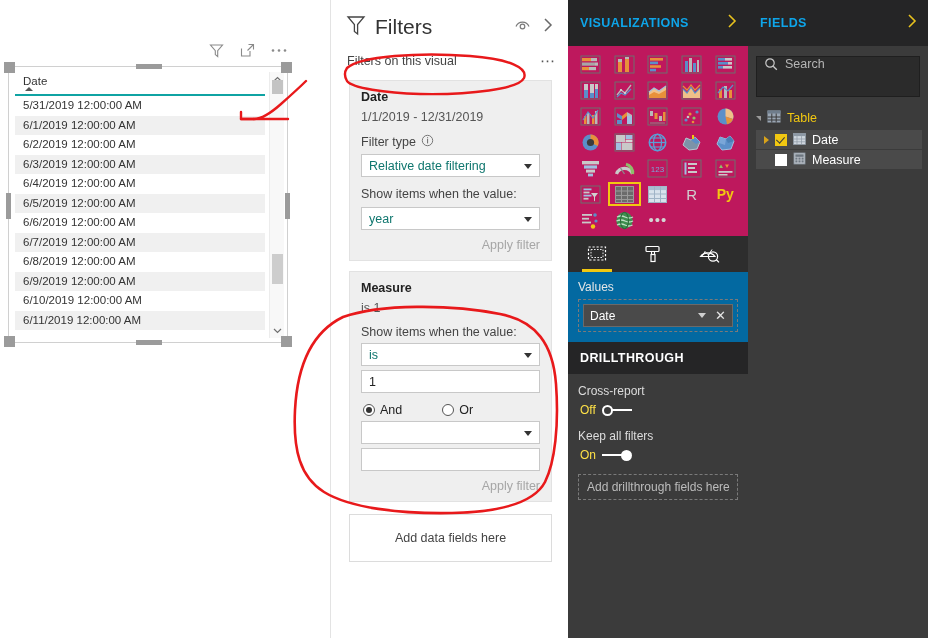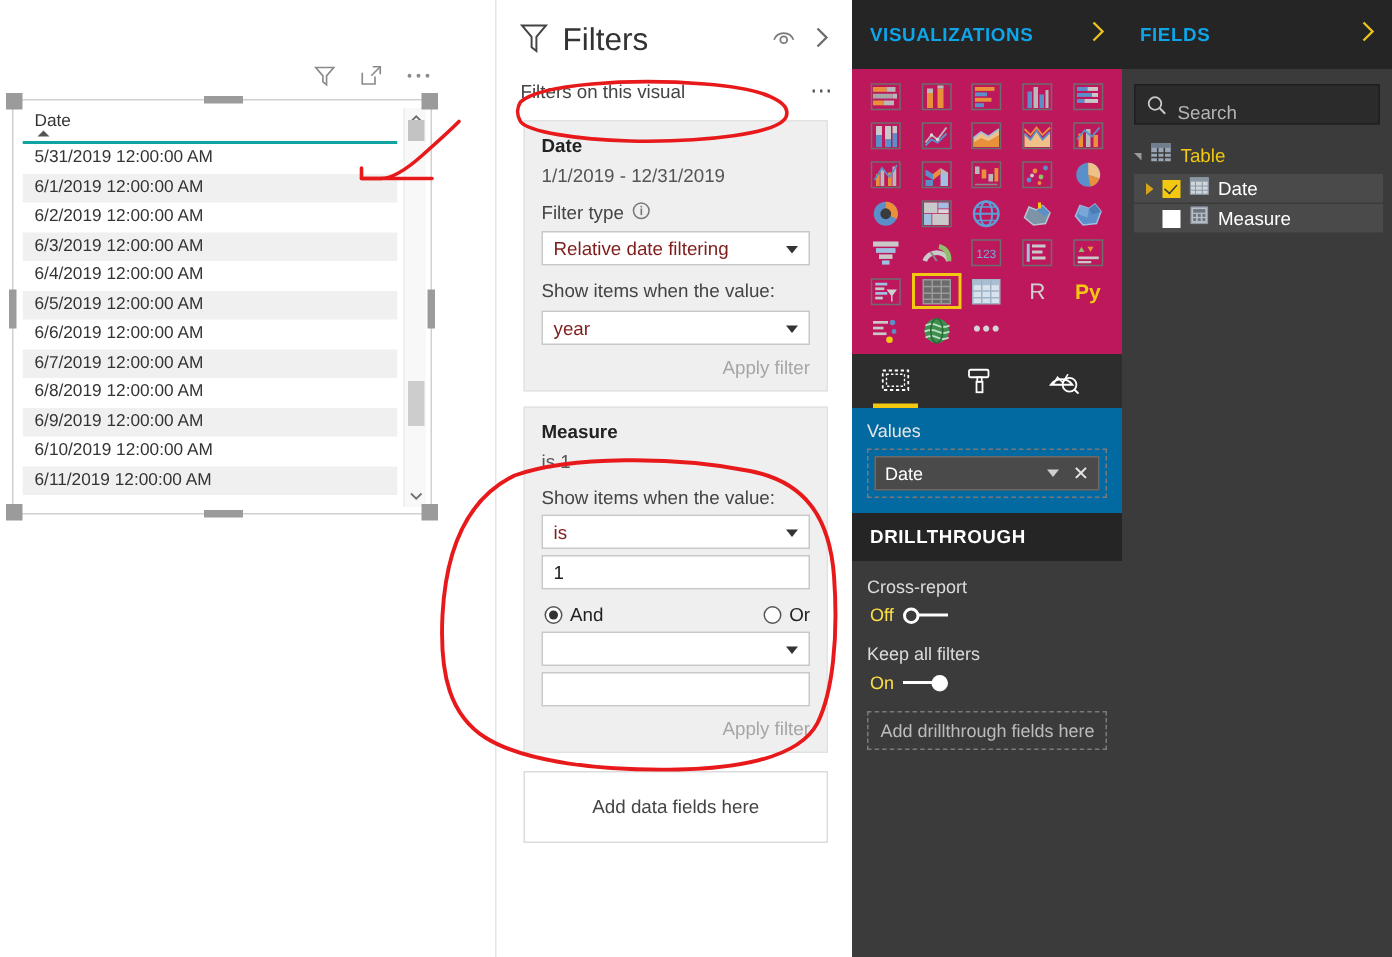--- a/index.html
+++ b/index.html
@@ -80,33 +80,33 @@
   .filter-card {
     margin: 6px 16px 0 18px; background: #efefef; border: 1px solid #e2e2e2;
     padding: 9px 11px 8px 11px;
   }
   .fc-title { font-size: 12.5px; font-weight: bold; color: #222; }
   .fc-sub { font-size: 12.5px; color: #555; margin-top: 6px; }
   .fc-label { font-size: 12.5px; color: #444; margin-top: 10px; display: flex; align-items: center; gap: 5px; }
   .fc-select {
     margin-top: 4px; height: 23px; background: #fff; border: 1px solid #c8c8c8;
     position: relative; display: flex; align-items: center; padding: 0 20px 0 7px;
-    font-size: 12.5px; color: #7f1d1d;
+    font-size: 12.5px; color: #0f766e;
   }
   .fc-select .caret {
     position: absolute; right: 7px; top: 50%; margin-top: -2px;
     width: 0; height: 0; border-left: 4px solid transparent;
     border-right: 4px solid transparent; border-top: 5px solid #333;
   }
   .fc-input {
     margin-top: 4px; height: 23px; background: #fff; border: 1px solid #c8c8c8;
     display: flex; align-items: center; padding: 0 7px; font-size: 12.5px; color: #222;
   }
   .fc-apply { text-align: right; font-size: 12.5px; color: #a6a6a6; margin-top: 8px; }
-  .fc-radios { display: flex; align-items: center; gap: 40px; margin-top: 10px; padding-left: 2px; justify-content: space-between; }
+  .fc-radios { display: flex; align-items: center; gap: 40px; margin-top: 10px; padding-left: 2px; }
   .radio { display: flex; align-items: center; gap: 5px; font-size: 12.5px; color: #222; }
   .radio .dot {
     width: 12px; height: 12px; border: 1px solid #555; border-radius: 50%;
     background: #fff; position: relative; display: inline-block;
   }
   .radio.on .dot::after {
     content: ""; position: absolute; left: 2px; top: 2px;
     width: 6px; height: 6px; border-radius: 50%; background: #333;
   }
   #add-data-fields {
@@ -186,22 +186,22 @@
     border: 1px dashed #7a7a7a; height: 26px; display: flex; align-items: center;
     padding-left: 8px; font-size: 12px; color: #bcbcbc; margin-top: 2px;
   }
 
   
   #fields-pane {
     position: absolute; left: 748px; top: 0; width: 180px; height: 638px;
     background: #3b3b3b;
   }
   #fields-search {
-    margin: 10px 8px 0 8px; height: 27px; background: #2b2b2b; border: 1px solid #1f1f1f;
-    display: flex; align-items: flex-end; padding: 0 7px; gap: 7px;
+    margin: 10px 8px 0 8px; height: 41px; background: #2b2b2b; border: 1px solid #1f1f1f;
+    display: flex; align-items: flex-start; padding: 0 7px; gap: 7px;
   }
   #fields-search .ph { font-size: 12.5px; color: #b5b5b5; }
   #fields-tree { margin-top: 10px; }
   .tree-table-row { display: flex; align-items: center; gap: 6px; padding: 2px 0 2px 8px; }
   .tree-table-row .tname { font-size: 12.5px; color: #f2c811; }
   .tri-down {
     width: 0; height: 0; border-left: 5px solid transparent;
     border-top: 5px solid #9a9a9a; border-right: 0;
   }
   .field-row {

